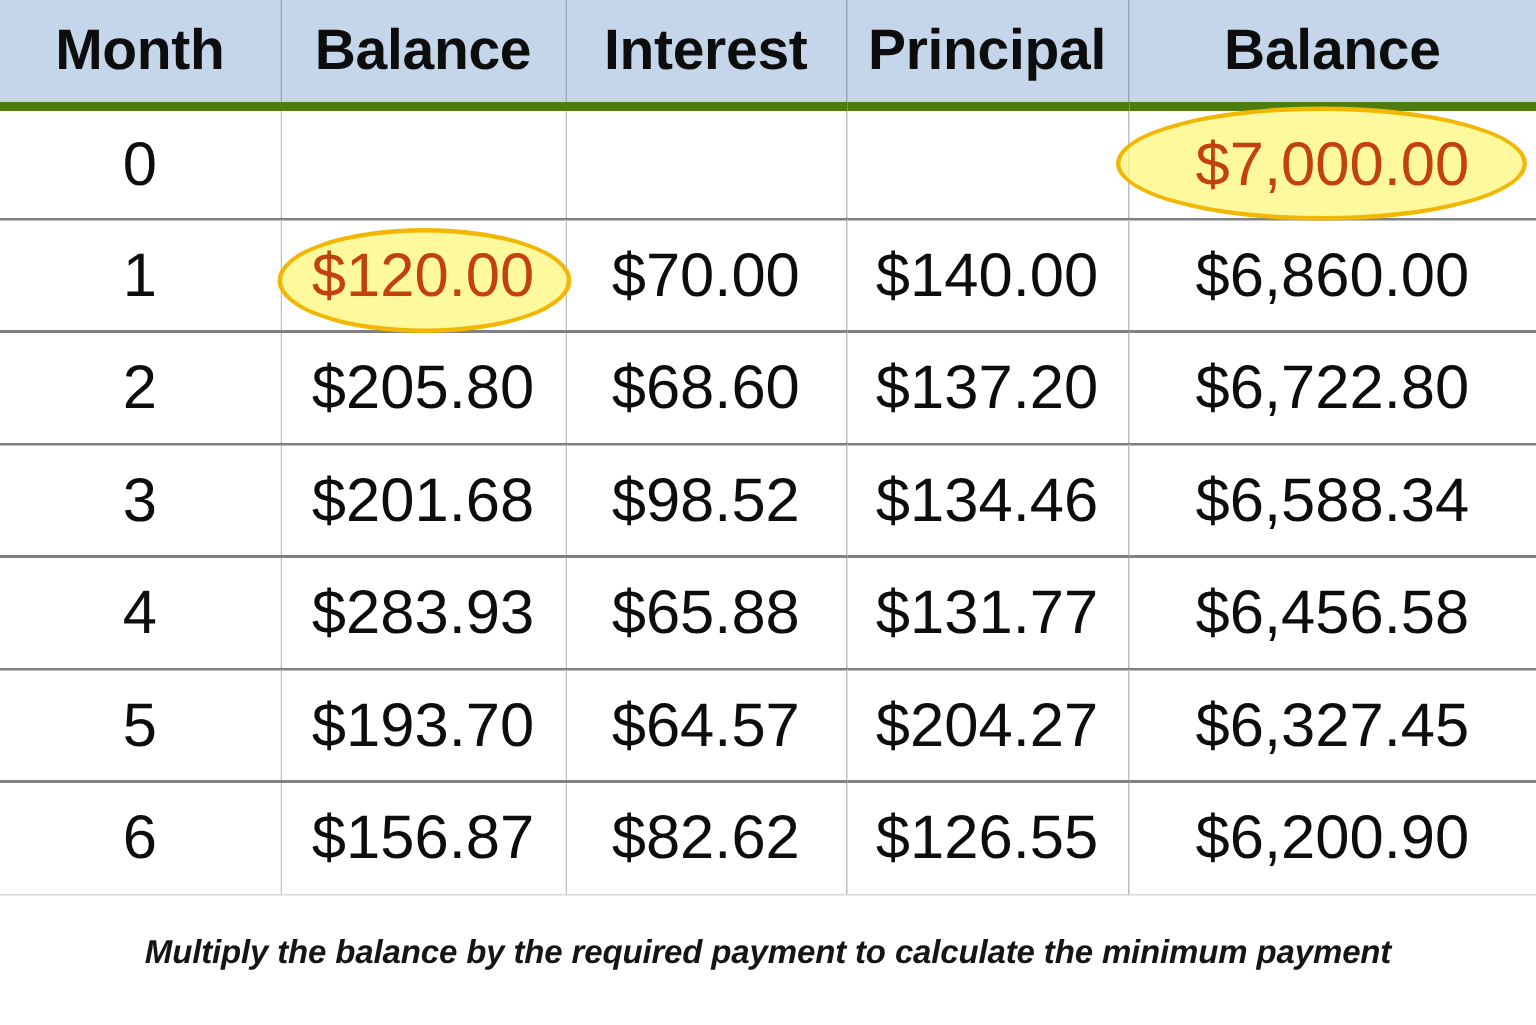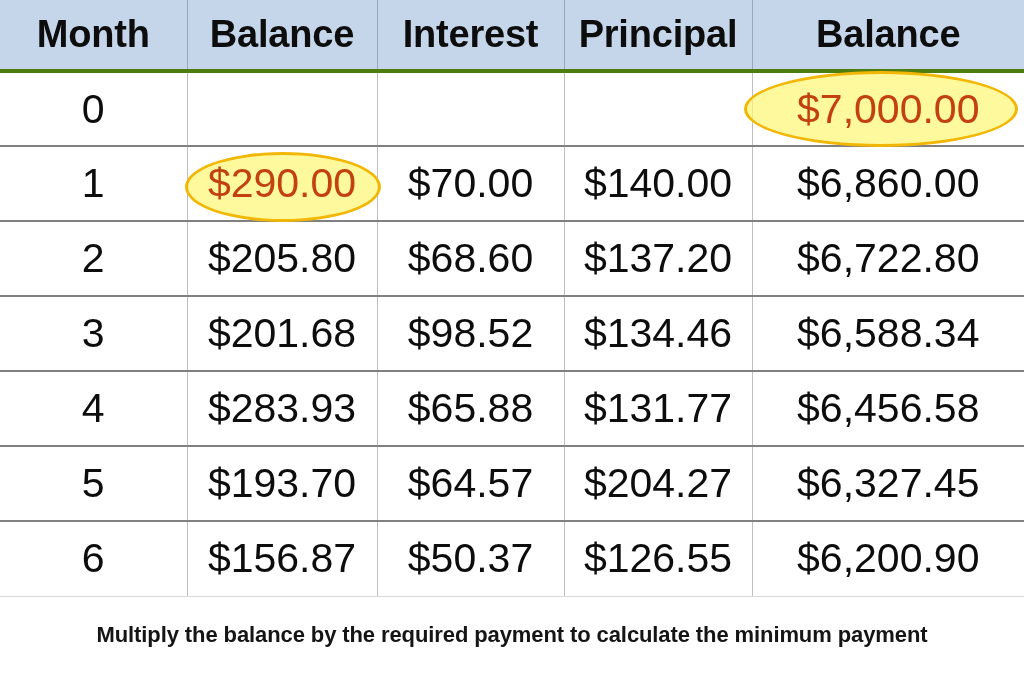--- a/index.html
+++ b/index.html
@@ -41,21 +41,21 @@
   table.amort th {
     background: #c6d6ea;
     height: 71px;
     padding: 0 6px;
     text-align: center;
     vertical-align: middle;
     font-size: 38px;
     font-weight: bold;
     color: #0d0d0d;
     border-right: 1px solid #9aa8bd;
-    border-bottom: 4px solid #4d7c0f;
+    border-bottom: 6px solid #4d7c0f;
     letter-spacing: -0.2px;
     box-sizing: border-box;
   }
   table.amort th:last-child { border-right: none; }
 
   table.amort td {
     height: 75px;
     padding: 0 14px;
     text-align: center;
     vertical-align: middle;
@@ -107,20 +107,21 @@
     position: absolute;
     left: 0;
     top: 622px;
     width: 1024px;
     text-align: center;
     font-size: 22px;
     font-weight: bold;
     color: #151515;
     font-family: "Liberation Sans", sans-serif;
     letter-spacing: -0.1px;
+    font-style: italic;
   }
 </style>
 </head>
 <body>
 
 <div id="amort-wrap">
 
   <table class="amort">
     <colgroup>
       <col class="c-month">
@@ -141,21 +142,21 @@
     <tbody>
       <tr>
         <td class="col-month">0</td>
         <td class="col-payment"></td>
         <td class="col-interest"></td>
         <td class="col-principal"></td>
         <td class="col-balance"><span class="hl-text">$7,000.00</span></td>
       </tr>
       <tr>
         <td class="col-month">1</td>
-        <td class="col-payment"><span class="hl-text">$290.00</span></td>
+        <td class="col-payment"><span class="hl-text">$120.00</span></td>
         <td class="col-interest">$70.00</td>
         <td class="col-principal">$140.00</td>
         <td class="col-balance">$6,860.00</td>
       </tr>
       <tr>
         <td class="col-month">2</td>
         <td class="col-payment">$205.80</td>
         <td class="col-interest">$68.60</td>
         <td class="col-principal">$137.20</td>
         <td class="col-balance">$6,722.80</td>
@@ -177,21 +178,21 @@
       <tr>
         <td class="col-month">5</td>
         <td class="col-payment">$193.70</td>
         <td class="col-interest">$64.57</td>
         <td class="col-principal">$204.27</td>
         <td class="col-balance">$6,327.45</td>
       </tr>
       <tr>
         <td class="col-month">6</td>
         <td class="col-payment">$156.87</td>
-        <td class="col-interest">$50.37</td>
+        <td class="col-interest">$82.62</td>
         <td class="col-principal">$126.55</td>
         <td class="col-balance">$6,200.90</td>
       </tr>
     </tbody>
   </table>
 
   <div class="ellipse" id="ellipse-balance-0"></div>
   <div class="ellipse" id="ellipse-payment-1"></div>
 
   <div id="caption">Multiply the balance by the required payment to calculate the minimum payment</div>

